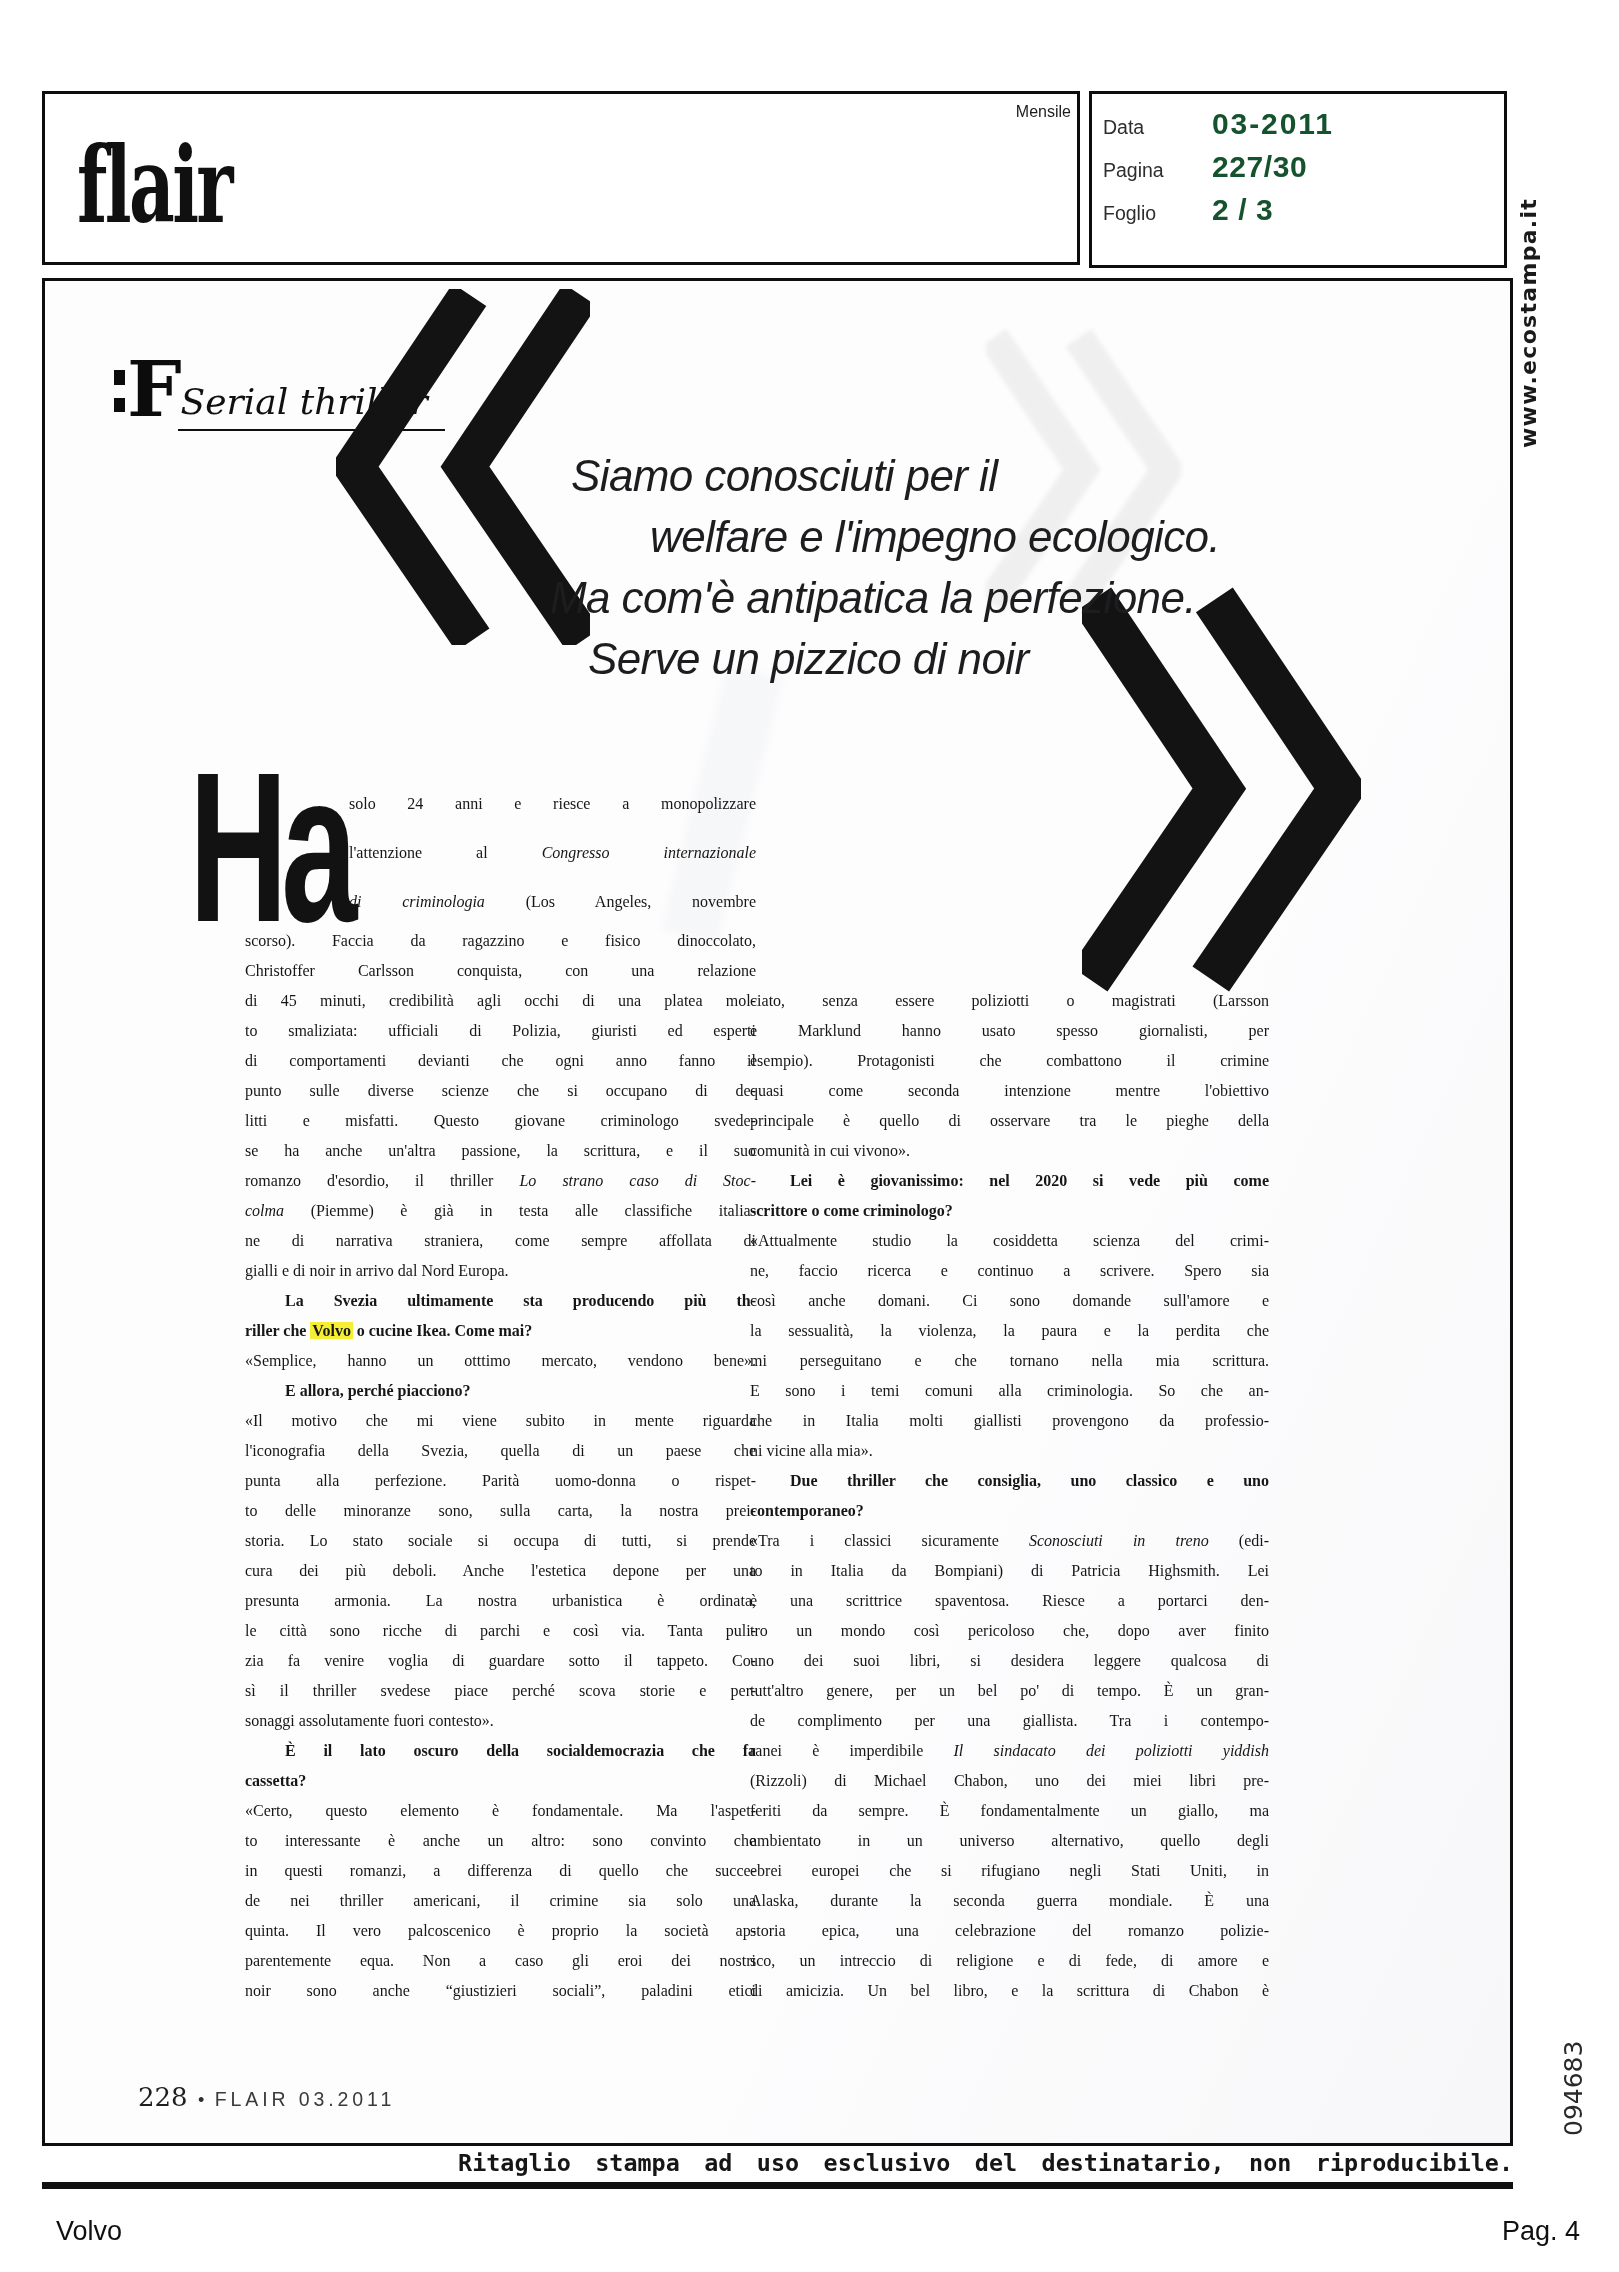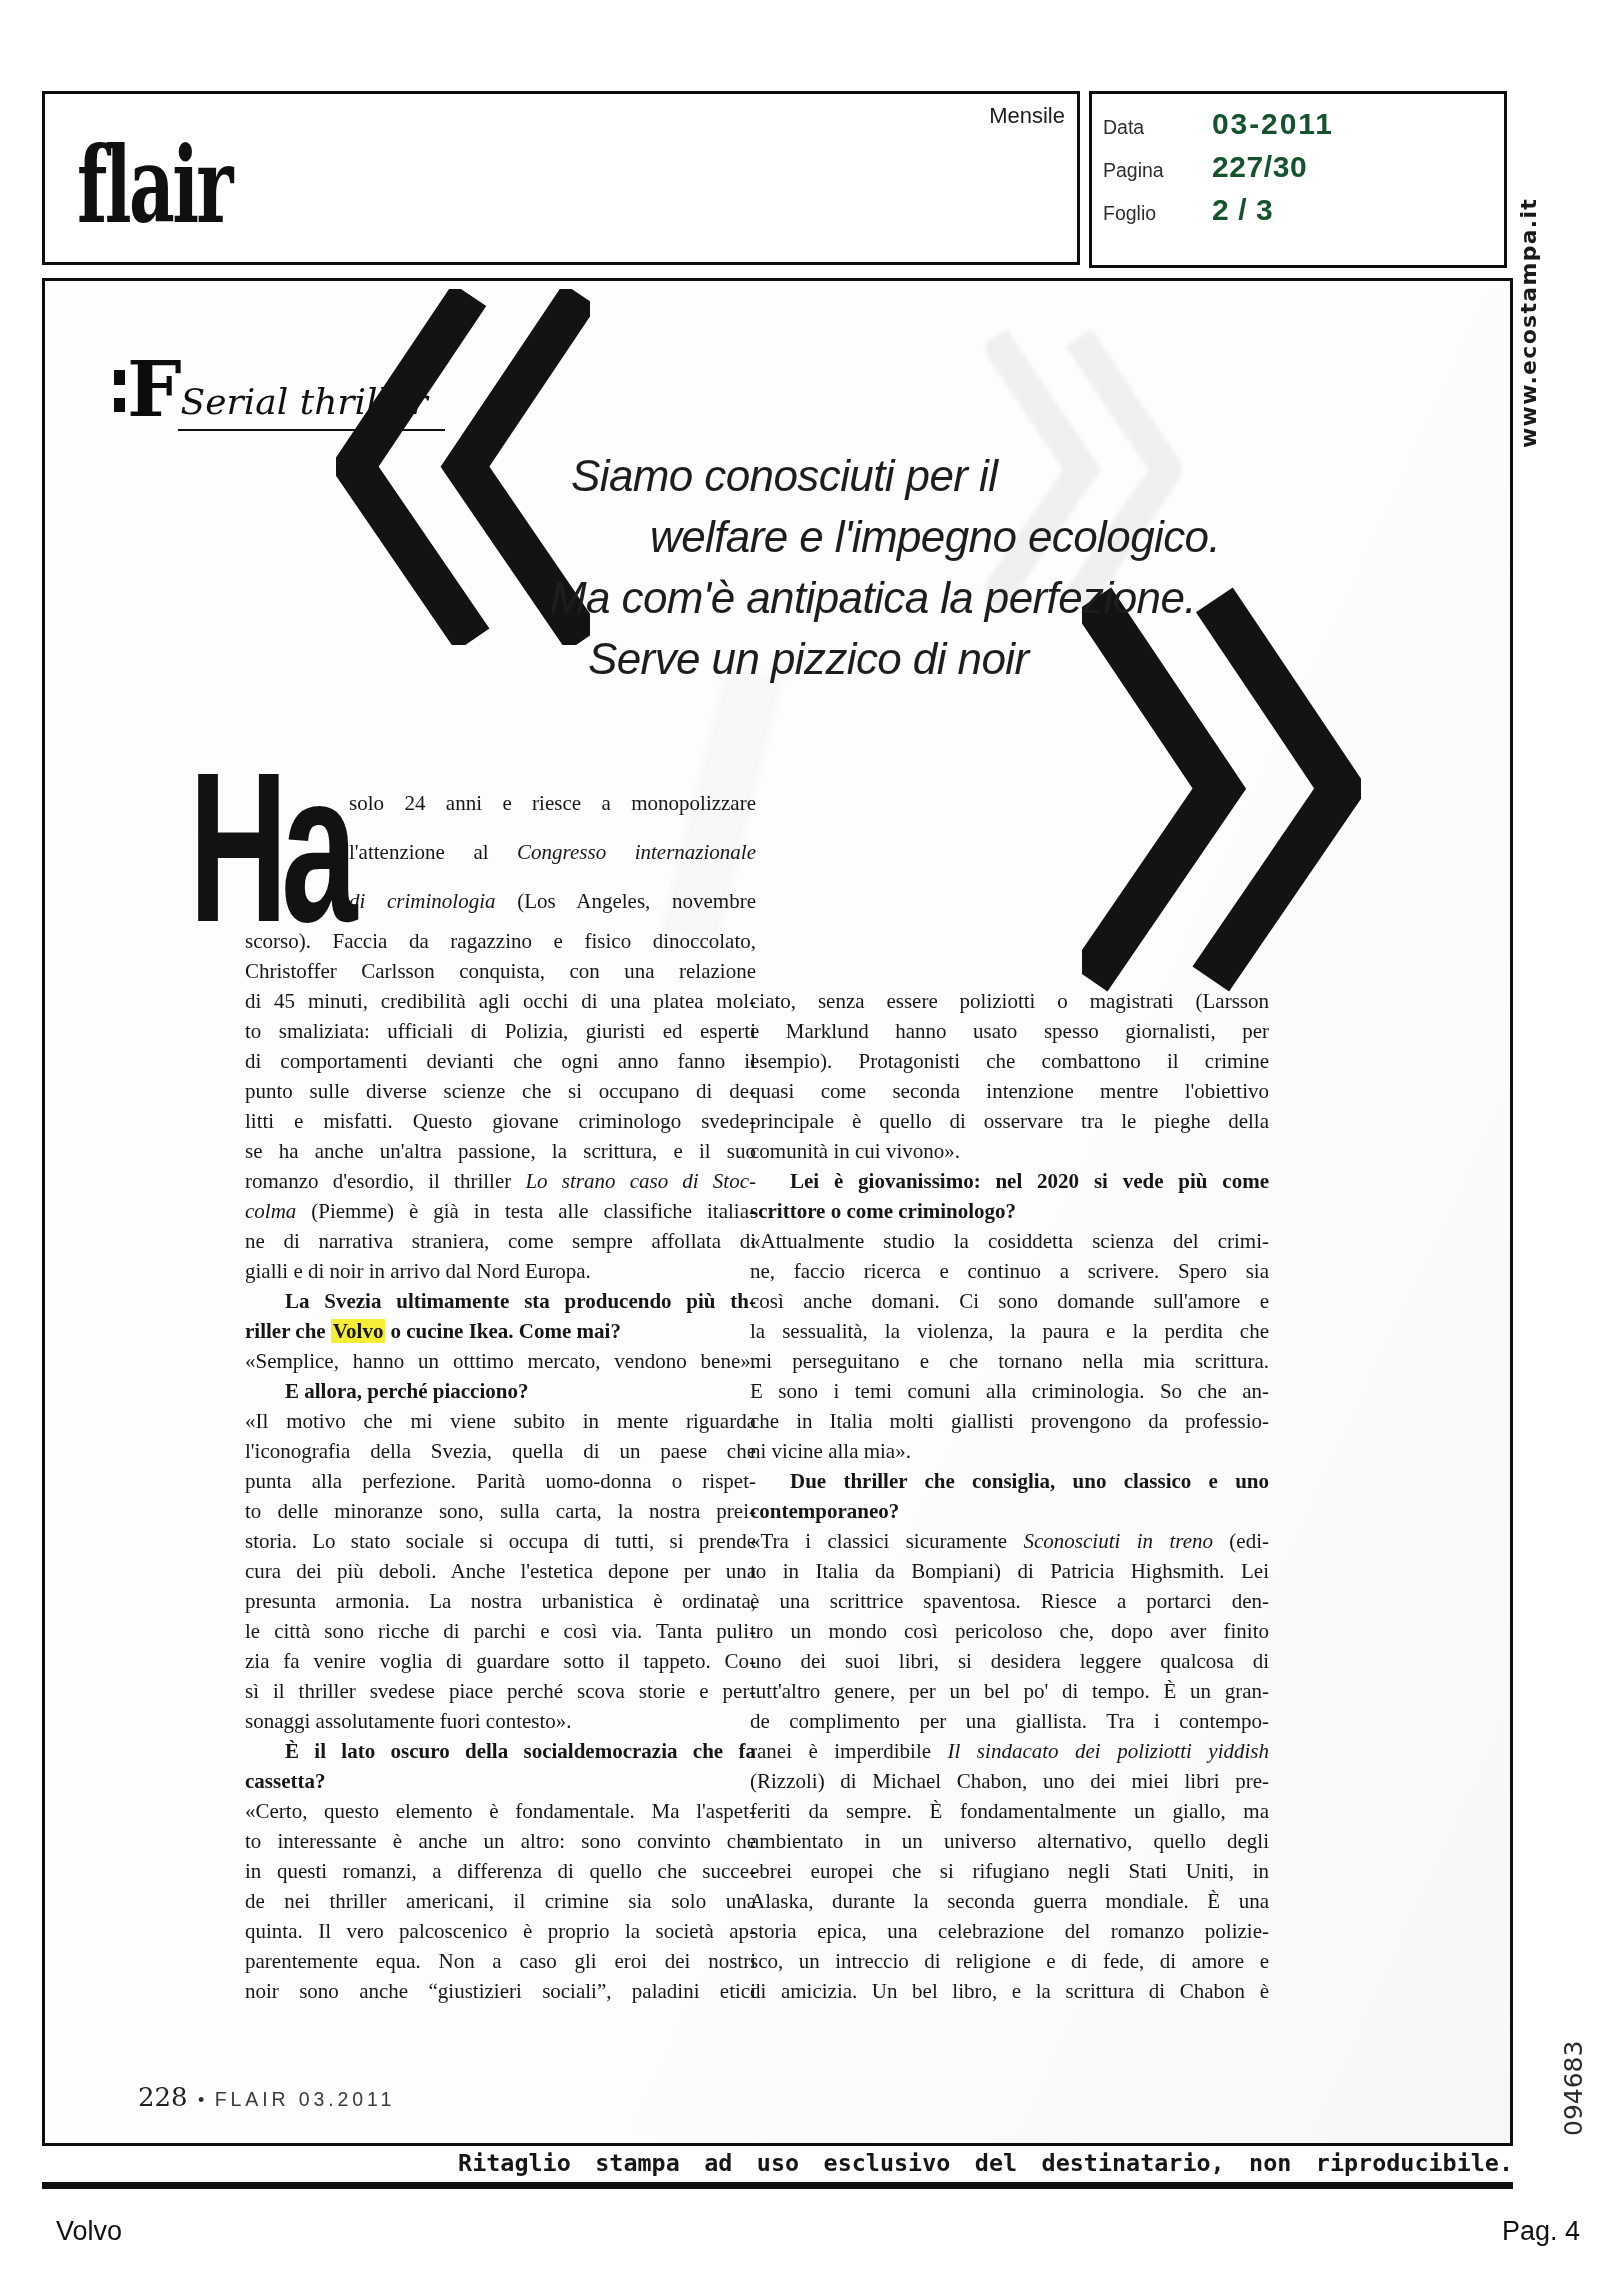--- a/index.html
+++ b/index.html
@@ -4,21 +4,21 @@
 <style>
   html,body{margin:0;padding:0;background:#ffffff;}
   #page{position:relative;width:1620px;height:2273px;background:#ffffff;overflow:hidden;
         font-family:"Liberation Serif", serif;color:#151515;}
 
   
   .hdr-box{position:absolute;box-sizing:border-box;border:3.2px solid #0d0d0d;background:#fff;}
   #hdr-left{left:42px;top:91px;width:1038px;height:174px;}
   #flair-logo{position:absolute;left:32px;top:40px;font-family:"DejaVu Serif",serif;font-weight:bold;
               font-size:104px;line-height:1;letter-spacing:-3.9px;transform:scaleX(.68);transform-origin:left top;color:#101010;}
-  #frequency{position:absolute;right:12px;top:9px;font-family:"Liberation Sans",sans-serif;font-size:22px;color:#1c1c1c;}
+  #frequency{position:absolute;right:6px;top:9px;font-family:"Liberation Sans",sans-serif;font-size:16px;color:#1c1c1c;}
   #hdr-right{left:1089px;top:91px;width:418px;height:177px;padding:13px 0 0 11px;}
   .meta-row{display:grid;grid-template-columns:109px auto;align-items:baseline;margin-bottom:9px;}
   .meta-label{font-family:"Liberation Sans",sans-serif;font-size:19.5px;color:#2e2e2e;}
   .meta-value{font-family:"Liberation Sans",sans-serif;font-weight:bold;font-size:30px;color:#14532d;letter-spacing:0.6px;}
   .meta-row:first-child .meta-value{letter-spacing:1.9px;}
 
   
   #frame{position:absolute;left:42px;top:278px;width:1471px;height:1868px;box-sizing:border-box;
          border:3.9px solid #0e0e0e;background:linear-gradient(115deg,#fdfdfe 60%,#f7f7f9 100%);}
 
@@ -44,21 +44,21 @@
   
   .quote-line{position:absolute;font-family:"Liberation Sans",sans-serif;font-style:italic;
               font-size:44px;line-height:1;color:#1d1d1f;letter-spacing:-0.6px;white-space:nowrap;}
   #q0{left:571px;top:454px;} #q1{left:650px;top:515px;} #q2{left:550px;top:576px;} #q3{left:588px;top:637px;}
 
   
   #dropcap{position:absolute;left:189px;top:740px;font-family:"Liberation Sans",sans-serif;font-weight:bold;
            font-size:214px;line-height:1;letter-spacing:-10.4px;transform:scaleX(.64);transform-origin:left top;color:#121212;}
 
   
-  .col{position:absolute;font-size:21px;color:#161616;}
+  .col{position:absolute;font-size:16px;color:#161616;}
   #col-left{left:245px;top:779px;width:511px;}
   #col-right{left:750px;top:986px;width:519px;}
   .line{line-height:30px;text-align:justify;text-align-last:justify;}
   .line.end{text-align-last:left;}
   .line.indent{text-indent:40px;}
   .line.beside{margin-left:104px;line-height:49px;}
   .line.bold{font-weight:700;}
   .line i{font-style:italic;margin-top:36px;}
   mark{background:#f6ee35;color:inherit;padding:0 1.9px;}
 

